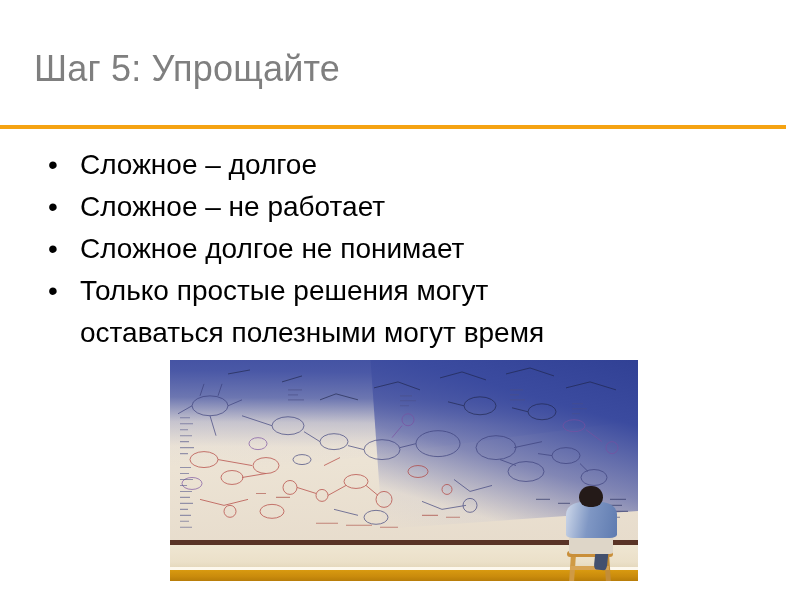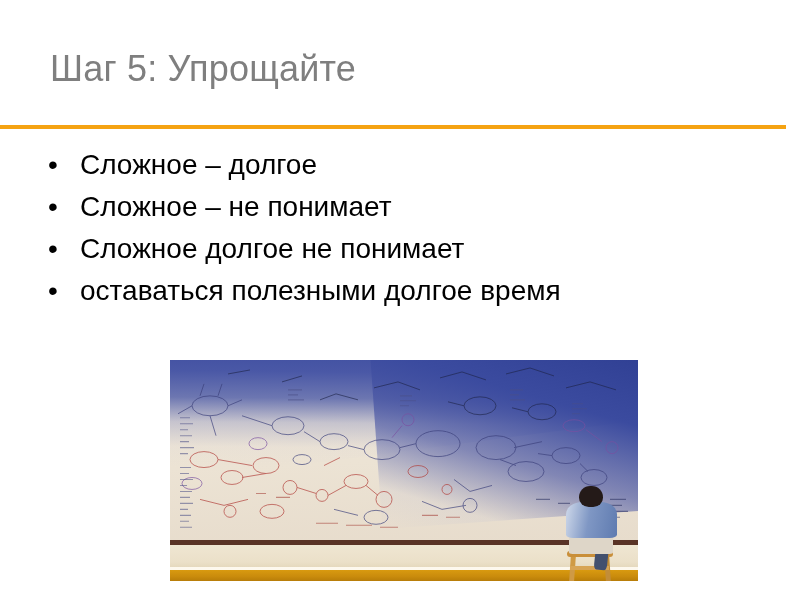--- a/index.html
+++ b/index.html
@@ -19,21 +19,21 @@
     position: absolute;
     left: 0; top: 0;
     width: 800px;
     height: 600px;
     background: #ffffff;
   }
 
   
   #slide-title {
     position: absolute;
-    left: 50px;
+    left: 34px;
     top: 47px;
     width: 720px;
     font-size: 36px;
     line-height: 44px;
     letter-spacing: 0.2px;
     color: #7f7f7f;
     font-weight: 400;
     white-space: nowrap;
   }
 
@@ -264,32 +264,33 @@
 
   <div id="bullet-list">
 
     <div class="bullet-item">
       <span class="bullet-marker">•</span>
       <span class="bullet-text">Сложное – долгое</span>
     </div>
 
     <div class="bullet-item">
       <span class="bullet-marker">•</span>
-      <span class="bullet-text">Сложное – не понимает</span>
+      <span class="bullet-text">Сложное – не работает</span>
     </div>
 
     <div class="bullet-item">
       <span class="bullet-marker">•</span>
       <span class="bullet-text">Сложное долгое не понимает</span>
     </div>
 
     <div class="bullet-item">
       <span class="bullet-marker">•</span>
       <span class="bullet-text">
-        <span class="line2">оставаться полезными долгое время</span>
+        <span>Только простые решения могут</span>
+        <span class="line2">оставаться полезными могут время</span>
       </span>
     </div>
 
   </div>
 
   <div id="photo">
 
     <div class="wb-base"></div>
     <div class="wb-shadow"></div>
     <div class="wb-shadow2"></div>

